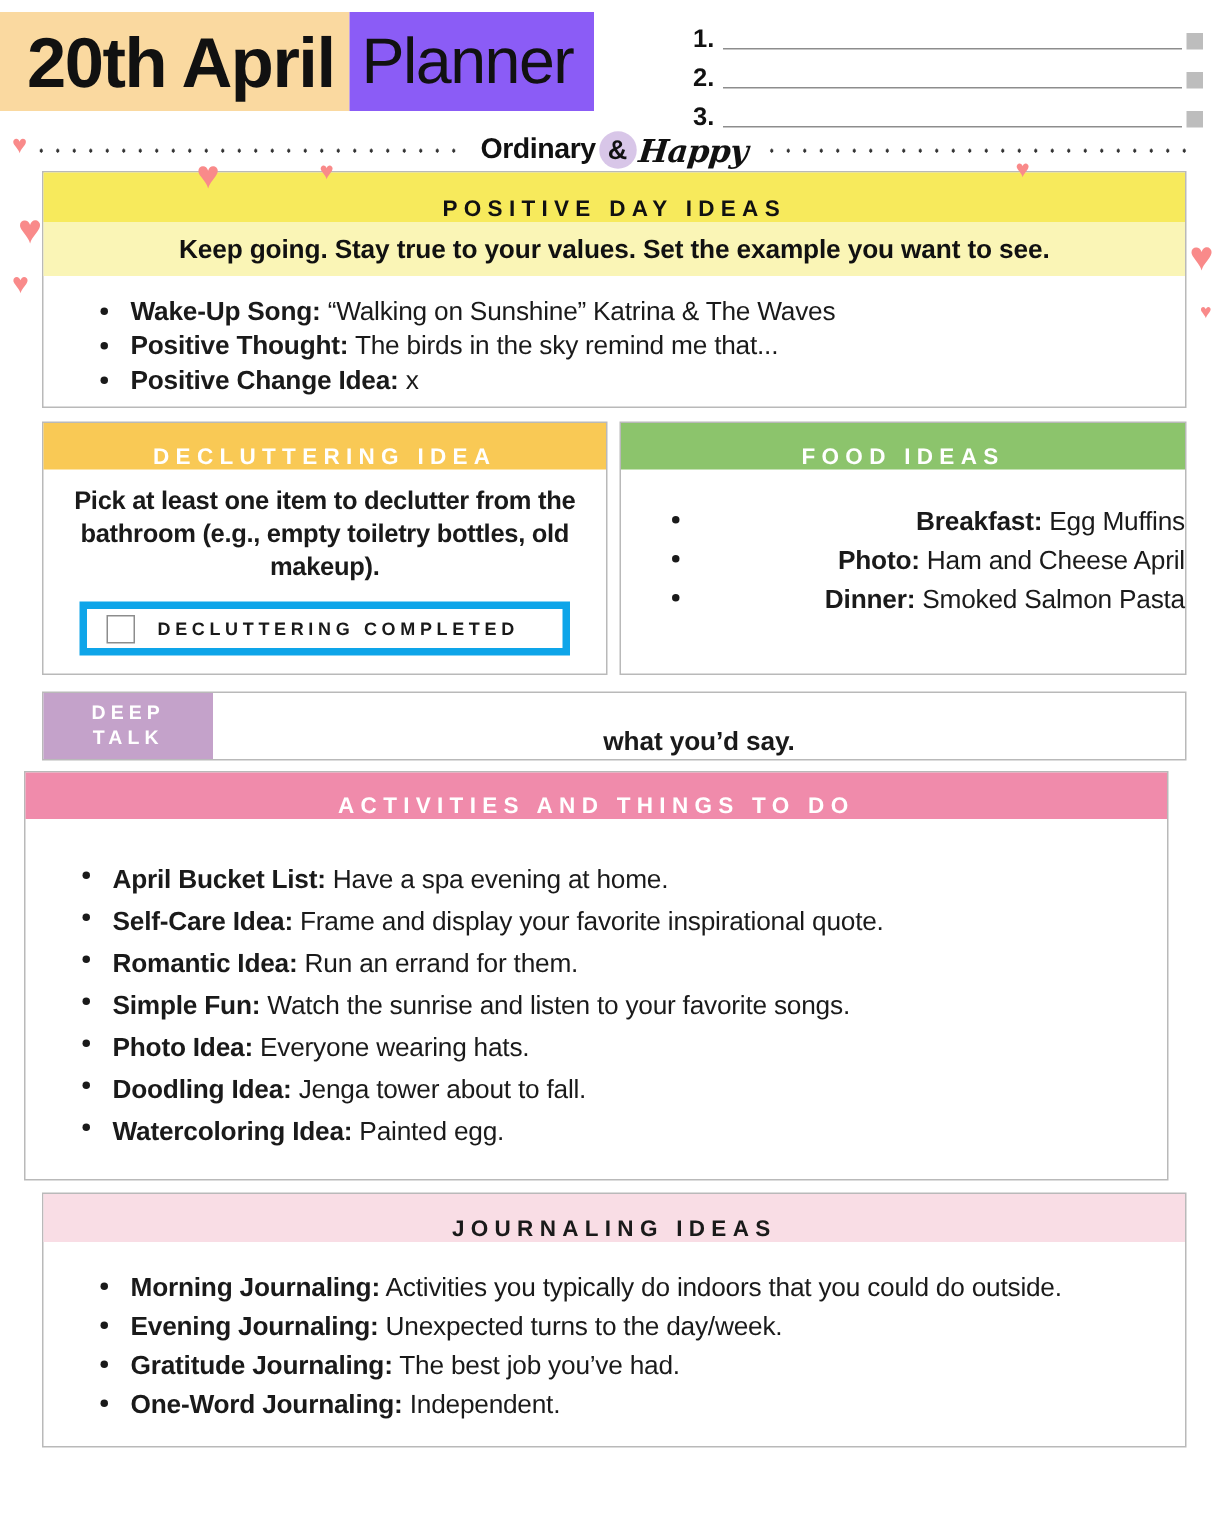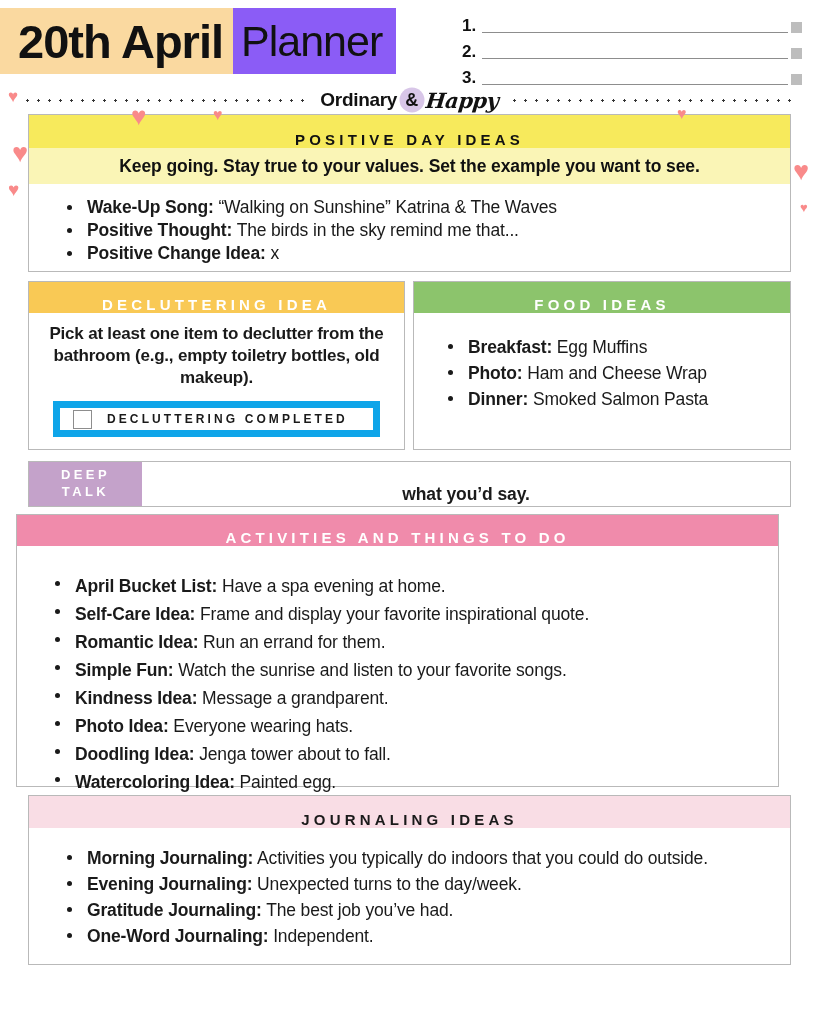--- a/index.html
+++ b/index.html
@@ -224,21 +224,21 @@
   .decl-text {
     text-align: center;
     font-size: 17px;
     font-weight: 600;
     line-height: 1.28;
     color: #1a1a1a;
     letter-spacing: -0.2px;
   }
   .decl-check-wrap {
     margin: 13px 10px 0 10px;
-    border: 7px solid #0ea5e9;
+    border: 5px solid #0ea5e9;
     height: 36px;
     display: flex;
     align-items: center;
     padding-left: 13px;
     gap: 15px;
   }
   .checkbox {
     width: 19px; height: 19px;
     border: 1.5px solid #8d8d8d;
     background: #ffffff;
@@ -248,21 +248,21 @@
     font-size: 12px;
     font-weight: 700;
     letter-spacing: 3.1px;
     color: #1a1a1a;
   }
 
   
   .food { left: 413px; top: 281px; width: 378px; height: 169px; }
   .food-band { height: 31px; background: #8CC46C; color: #ffffff; }
   .food-body { padding: 22px 0 0 30px; }
-  .food-body ul.bullets li { font-size: 17.5px; line-height: 1.48; }
+  .food-body ul.bullets li { font-size: 17.5px; line-height: 1.48; text-align: right; }
 
   
   .deep { left: 28px; top: 461px; width: 763px; height: 46px; display: flex; }
   .deep-label {
     width: 113px;
     background: #C4A2CA;
     color: #ffffff;
     display: flex;
     flex-direction: column;
     align-items: center;
@@ -380,21 +380,21 @@
       <span class="band-title">FOOD IDEAS</span>
     </div>
     <div class="food-body">
       <ul class="bullets">
         <li>
           <b>Breakfast:</b>
           <span>Egg Muffins</span>
         </li>
         <li>
           <b>Photo:</b>
-          <span>Ham and Cheese Wrap</span>
+          <span>Ham and Cheese April</span>
         </li>
         <li>
           <b>Dinner:</b>
           <span>Smoked Salmon Pasta</span>
         </li>
       </ul>
     </div>
   </div>
 
   <div class="card deep">
@@ -424,24 +424,20 @@
           <b>Self-Care Idea:</b>
           <span>Frame and display your favorite inspirational quote.</span>
         </li>
         <li>
           <b>Romantic Idea:</b>
           <span>Run an errand for them.</span>
         </li>
         <li>
           <b>Simple Fun:</b>
           <span>Watch the sunrise and listen to your favorite songs.</span>
-        </li>
-        <li>
-          <b>Kindness Idea:</b>
-          <span>Message a grandparent.</span>
         </li>
         <li>
           <b>Photo Idea:</b>
           <span>Everyone wearing hats.</span>
         </li>
         <li>
           <b>Doodling Idea:</b>
           <span>Jenga tower about to fall.</span>
         </li>
         <li>

